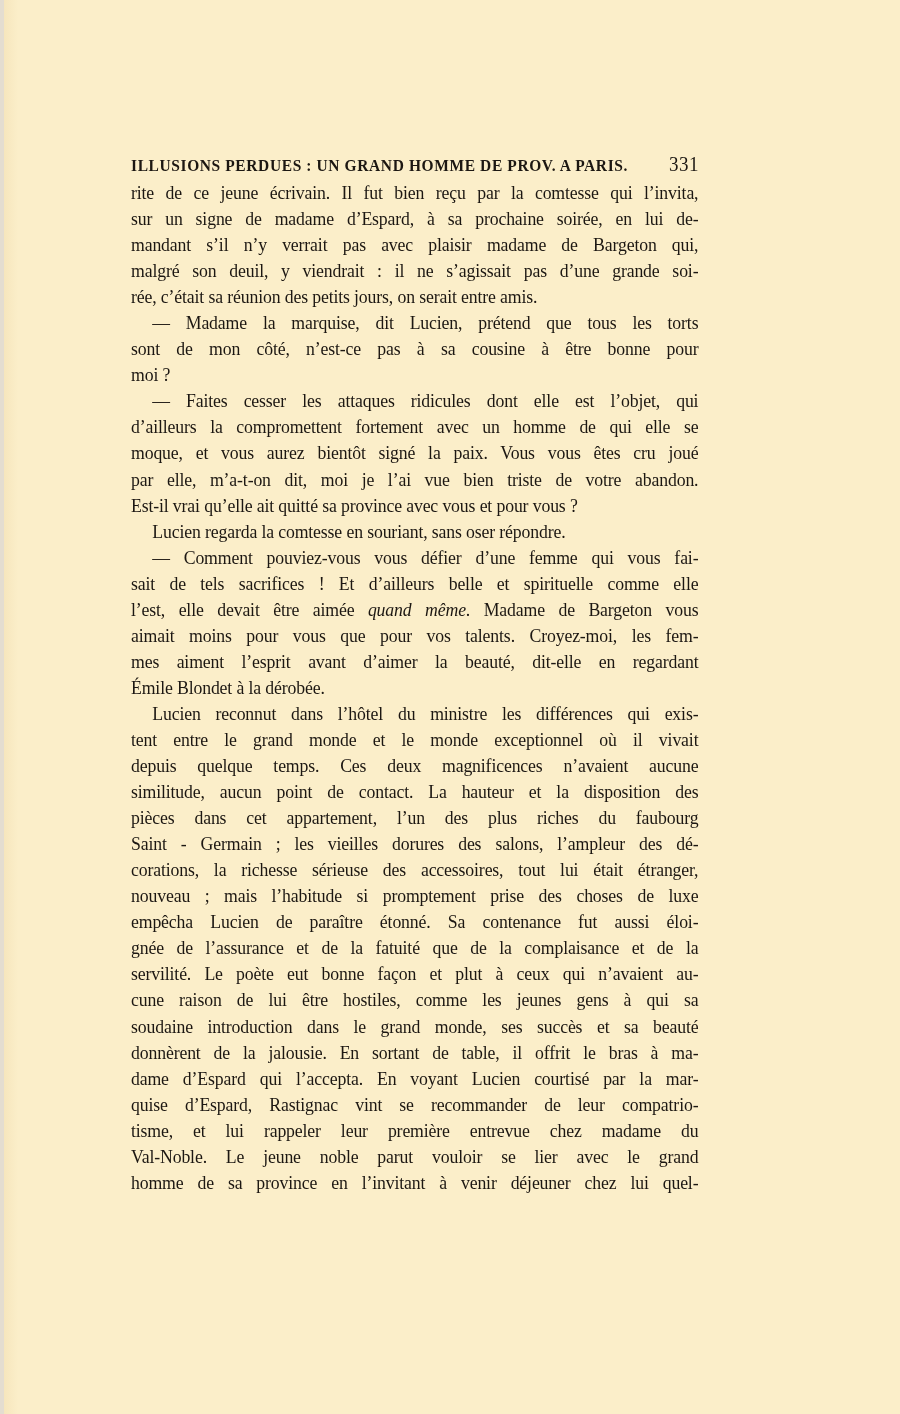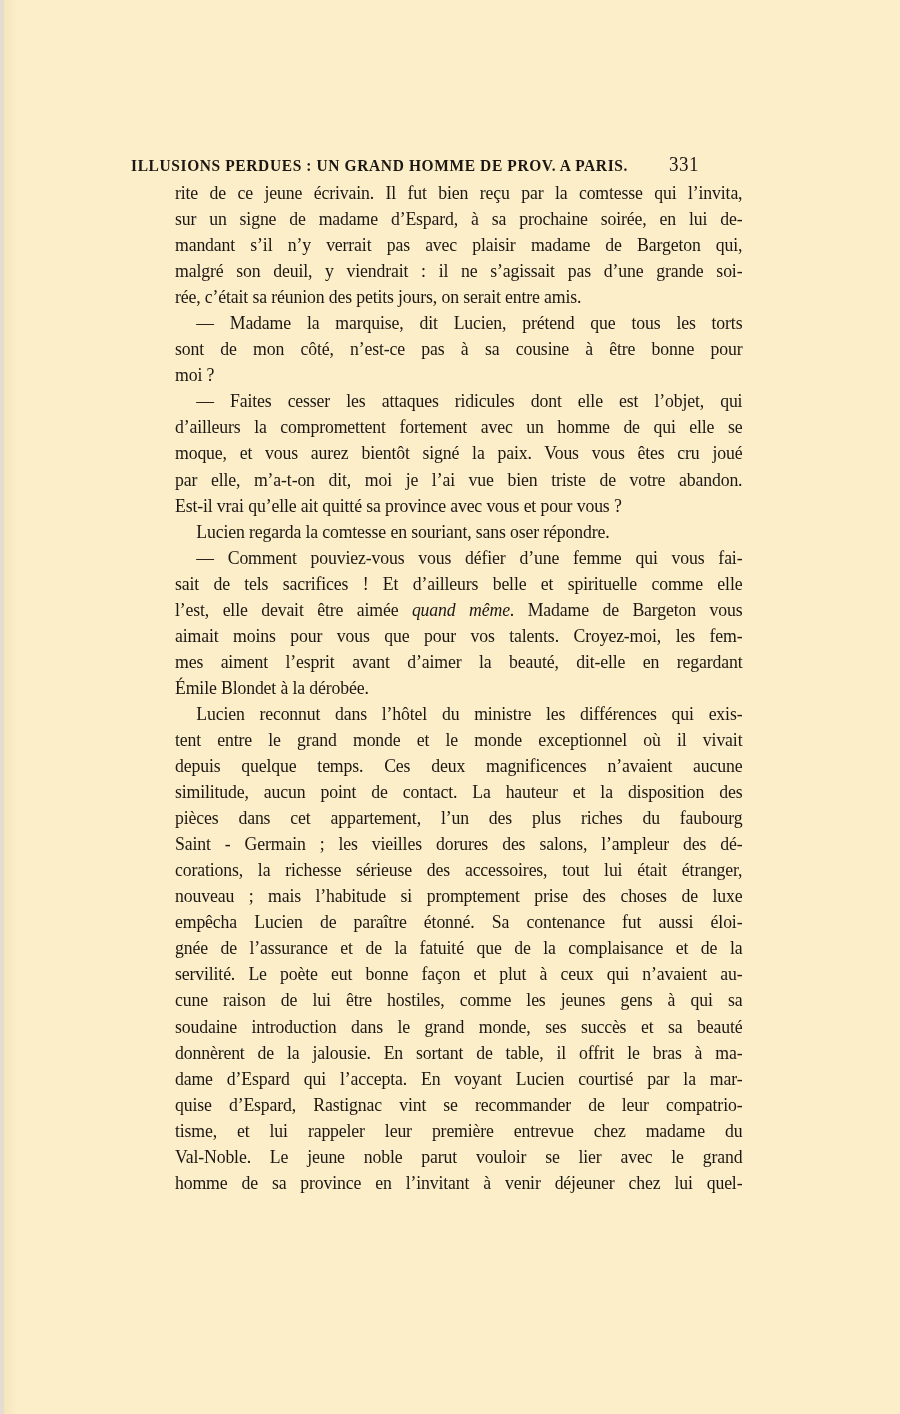--- a/index.html
+++ b/index.html
@@ -19,21 +19,21 @@
     background: linear-gradient(to right, #f6e6bd, #fbeec9);
   }
   .running-head {
     position: absolute; left: 131px; top: 152px; width: 568px;
     display: flex; justify-content: space-between; align-items: baseline;
     font-weight: bold; font-size: 15.5px; letter-spacing: 0.6px;
     transform: scaleY(1.1); transform-origin: left top;
   }
   .running-head .pn { font-weight: normal; font-size: 19px; letter-spacing: 0.5px; }
   .body-text {
-    position: absolute; left: 131px; top: 180px; width: 568px; margin-left: 44px;
+    position: absolute; left: 131px; top: 180px; width: 568px;
   }
   .line {
     height: 26.05px; line-height: 26.05px;
     font-size: 18.4px;
     white-space: nowrap;
     text-align: justify; text-align-last: justify;
     letter-spacing: -0.15px;
     transform: scaleX(0.965); transform-origin: left center;
     width: 588px;
   }

